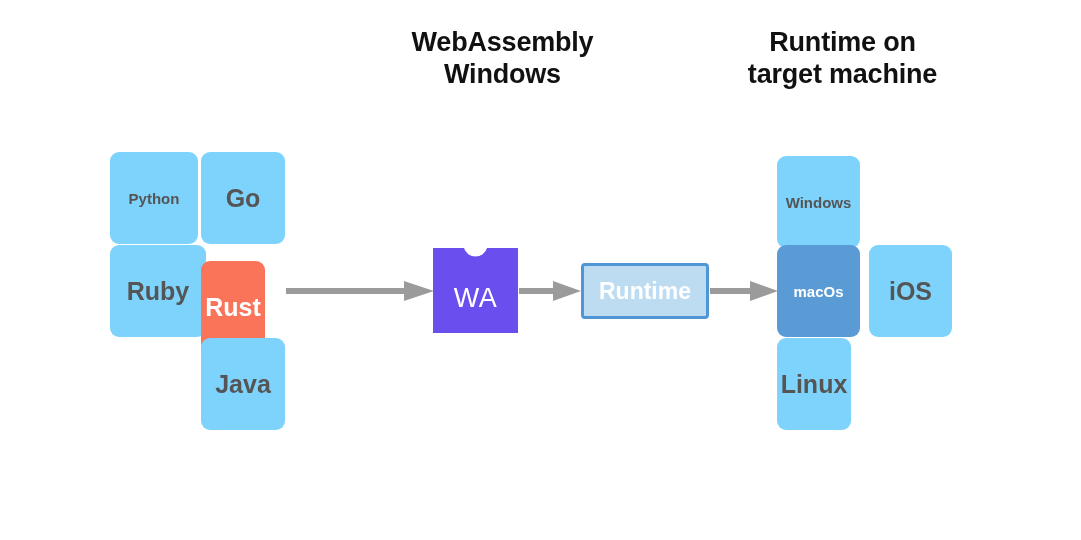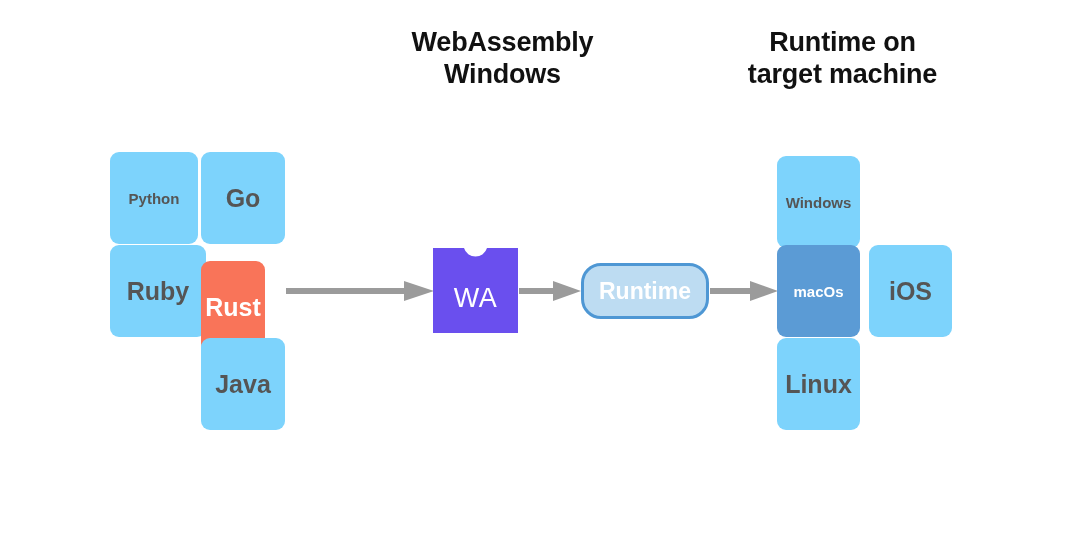--- a/index.html
+++ b/index.html
@@ -59,21 +59,21 @@
   #tile-python  { left: 110px; top: 152px; width: 88px;  height: 92px; }
   #tile-go      { left: 201px; top: 152px; width: 84px;  height: 92px; }
   #tile-ruby    { left: 110px; top: 245px; width: 96px;  height: 92px; }
   #tile-rust    { left: 201px; top: 245px; width: 64px;  height: 92px; margin-top: 16px; }
   #tile-java    { left: 201px; top: 338px; width: 84px;  height: 92px; }
 
   
   #tile-windows { left: 777px; top: 156px; width: 83px;  height: 92px; }
   #tile-macos   { left: 777px; top: 245px; width: 83px;  height: 92px; }
   #tile-ios     { left: 869px; top: 245px; width: 83px;  height: 92px; }
-  #tile-linux   { left: 777px; top: 338px; width: 83px;  height: 92px; }
+  #tile-linux   { left: 777px; top: 338px; width: 74px;  height: 92px; }
   #tile-android { left: 869px; top: 338px; width: 83px;  height: 92px; }
 
   
   #wasm-artefact {
     position: absolute;
     left: 433px;
     top: 248px;
     width: 85px;
     height: 85px;
   }
@@ -96,21 +96,21 @@
     pointer-events: none;
   }
 
   
   #runtime-box {
     position: absolute;
     left: 581px;
     top: 263px;
     width: 128px;
     height: 56px;
-    border-radius: 20px;
+    border-radius: 4px;
     background: #bddcf2;
     border: 3px solid #4e97d4;
     box-sizing: border-box;
     display: flex;
     align-items: center;
     justify-content: center;
     color: #ffffff;
     font-weight: bold;
     font-size: 23px;
   }

